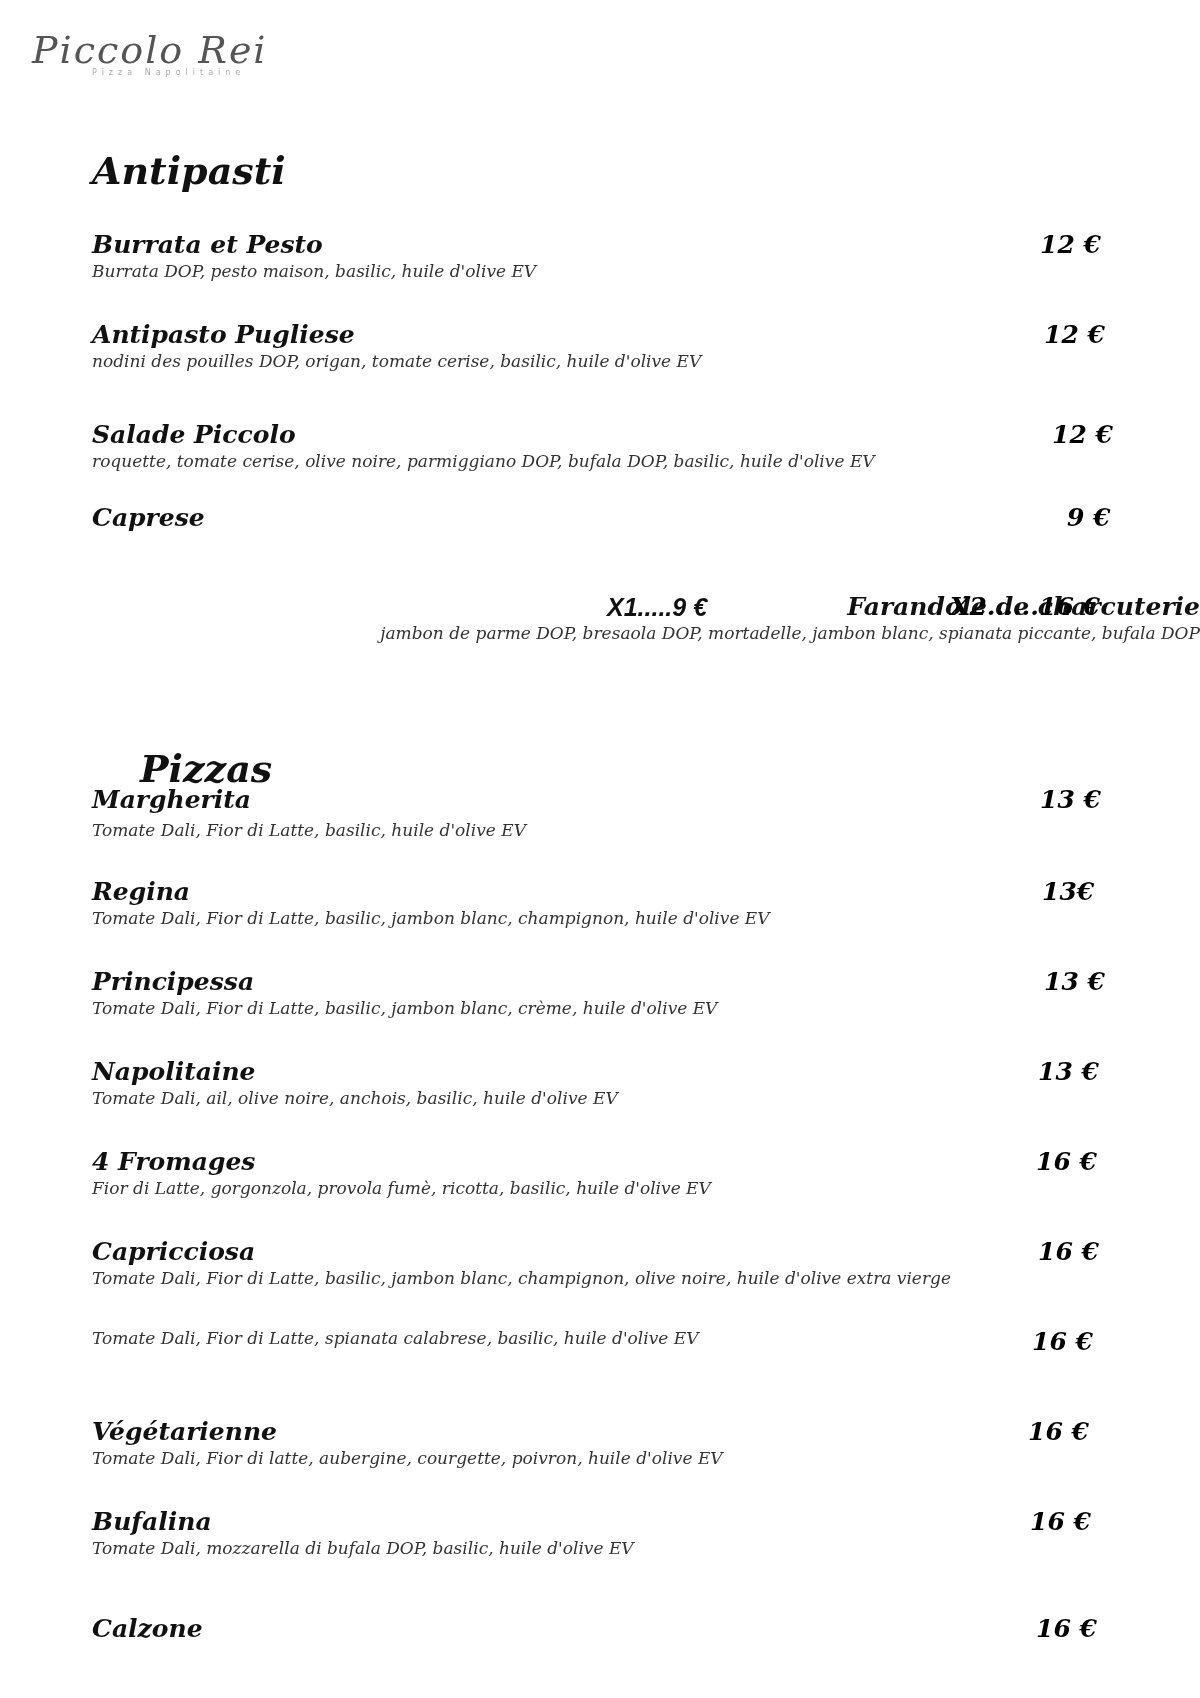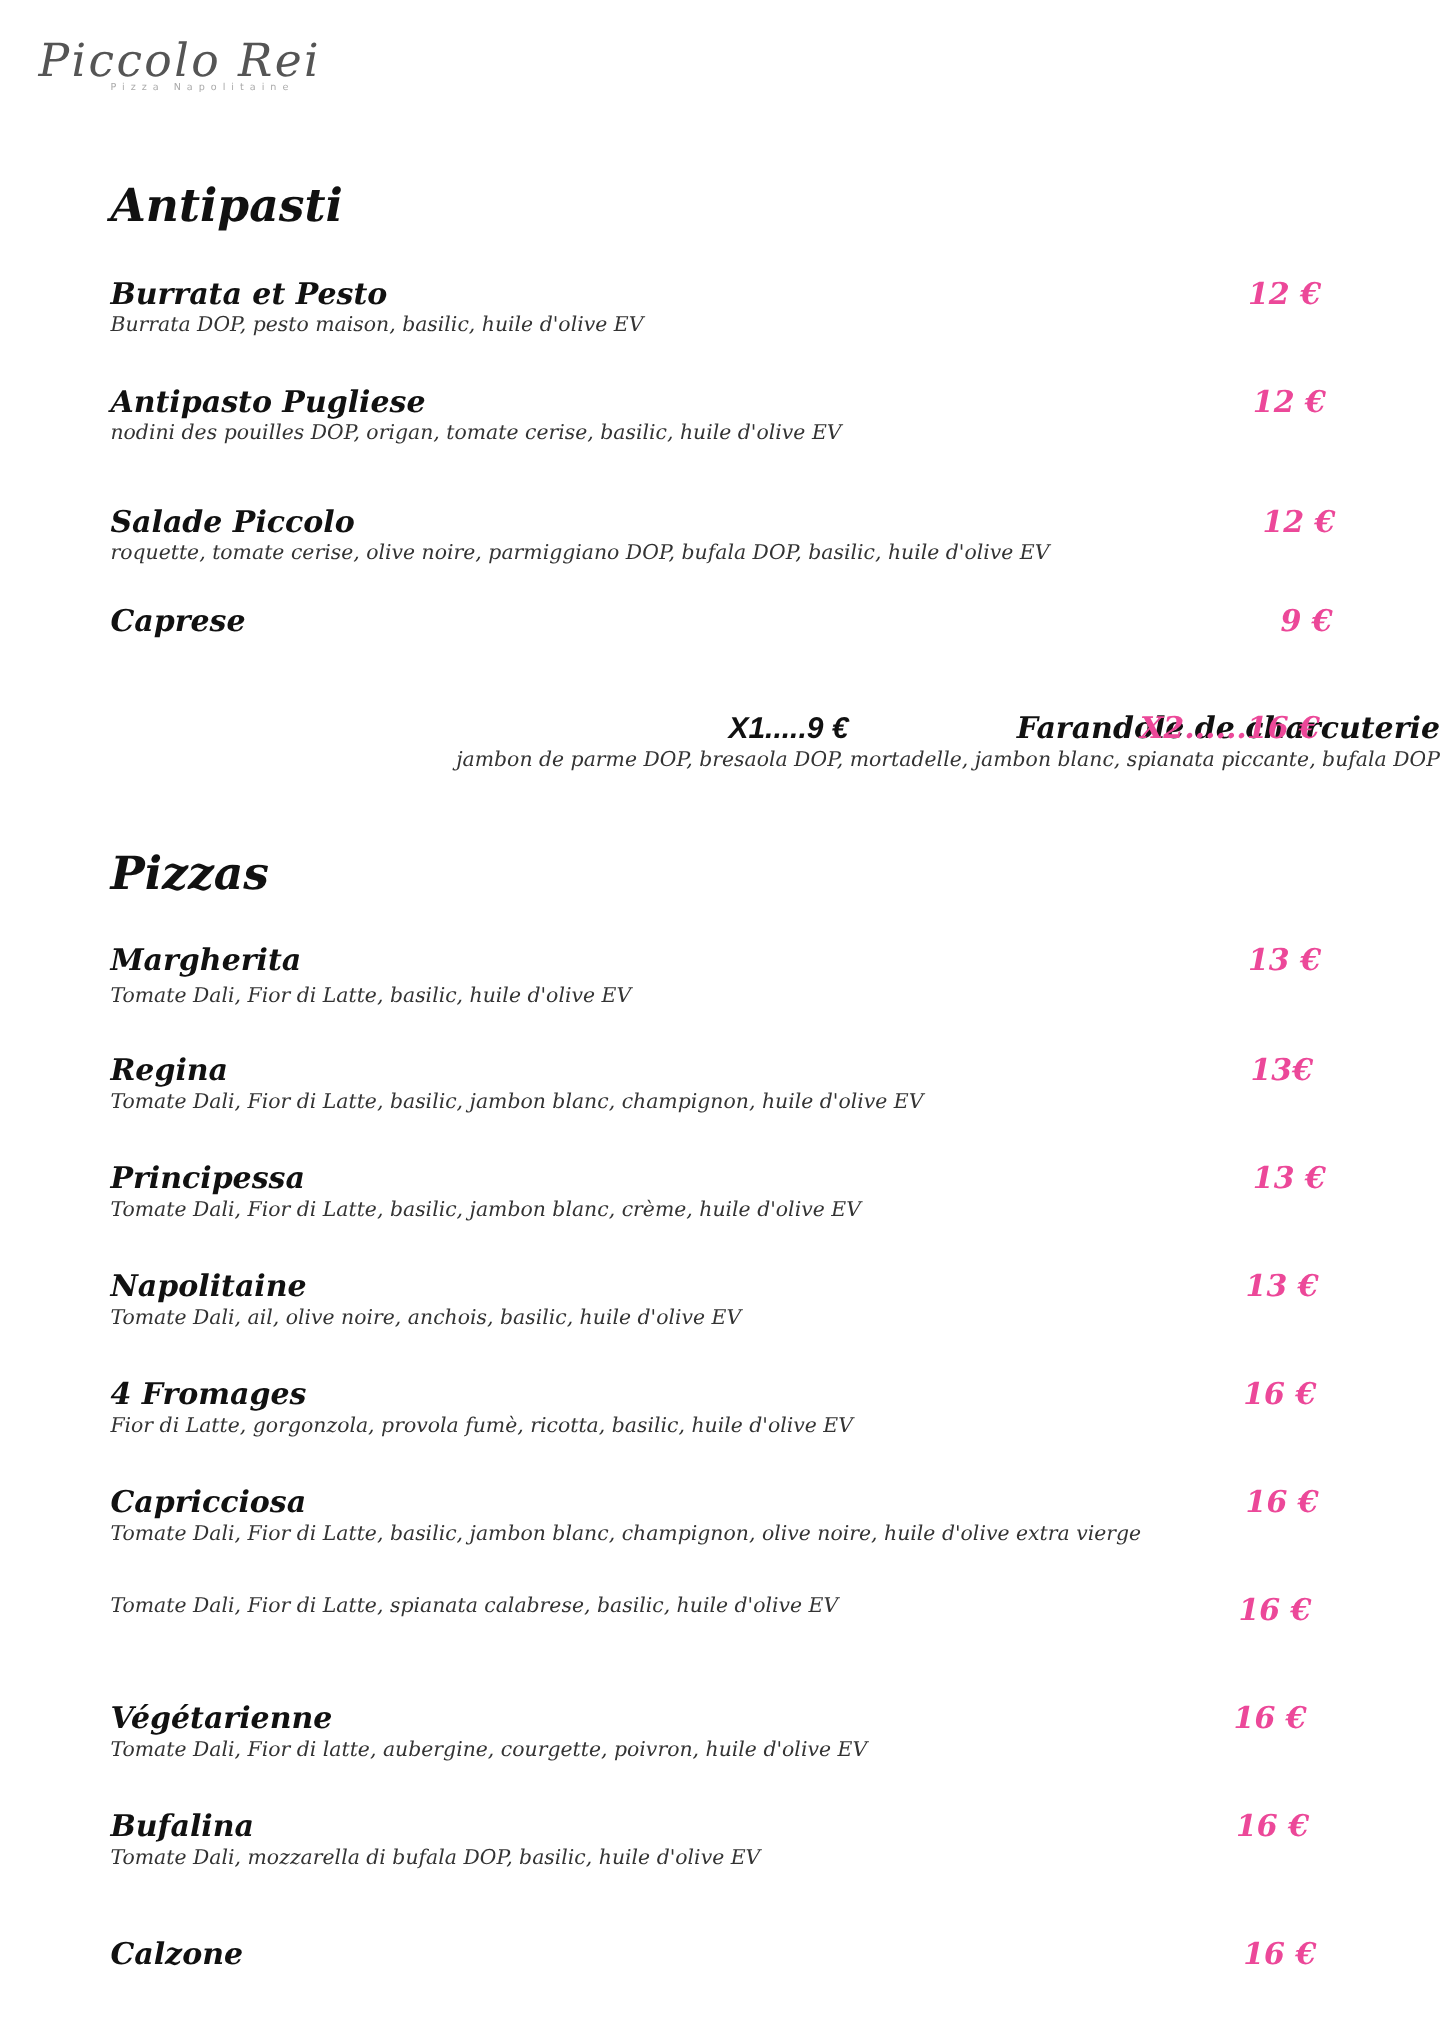--- a/index.html
+++ b/index.html
@@ -4,21 +4,21 @@
 <style>
   html, body { margin:0; padding:0; background:#ffffff; }
   body { width:1200px; height:1698px; position:relative; overflow:hidden; color:#111; }
   .logo { position:absolute; left:0; width:1200px; top:28px; text-align:left;padding-left:32px; }
   .logo-script { font-family:"DejaVu Serif", serif; font-style:italic; font-weight:normal; font-size:38px; color:#555; letter-spacing:2px; line-height:44px; }
   .logo-sub { font-family:"DejaVu Sans", sans-serif; font-size:8px; letter-spacing:5px; color:#aaa; margin-top:-4px; margin-left:60px; }
   .section-title { position:absolute; left:92px; font-family:"DejaVu Serif", serif; font-style:italic; font-weight:bold; font-size:38px; color:#111; }
   .item { position:absolute; left:92px; right:0; }
   .item-name { font-family:"DejaVu Serif", serif; font-style:italic; font-weight:bold; font-size:25px; color:#111; line-height:30px; white-space:nowrap; }
   .item-desc { font-family:"DejaVu Serif", serif; font-style:italic; font-size:17px; color:#333; line-height:22px; white-space:nowrap; }
-  .item-price { position:absolute; top:0; font-family:"DejaVu Serif", serif; font-style:italic; font-weight:bold; font-size:25px; color:#ec4899; line-height:30px; white-space:nowrap; }
+  .item-price { position:absolute; top:0; font-family:"DejaVu Serif", serif; font-style:italic; font-weight:bold; font-size:25px; color:#000000; line-height:30px; white-space:nowrap; }
   .price-x1 { position:absolute; top:0; left:515px; font-family:Liberation Sans, sans-serif; font-style:italic; font-weight:bold; font-size:25px; line-height:30px; white-space:nowrap; }
 </style>
 </head>
 <body>
 
 <div class="logo">
   <div class="logo-script">Piccolo Rei</div>
   <div class="logo-sub">Pizza Napolitaine</div>
 </div>
 
@@ -47,21 +47,21 @@
   <div class="item-price" style="left:975px;">9 €</div>
 </div>
 
 <div class="item" style="top:592px;text-align:right;">
   <div class="item-name">Farandole de charcuterie</div>
   <div class="item-desc">jambon de parme DOP, bresaola DOP, mortadelle, jambon blanc, spianata piccante, bufala DOP</div>
   <div class="price-x1">X1.....9 €</div>
   <div class="item-price" style="left:858px;">X2......16 €</div>
 </div>
 
-<div class="section-title" style="top:705px;">Pizzas</div>
+<div class="section-title" style="top:746px;margin-left:48px;">Pizzas</div>
 
 <div class="item" style="top:785px;">
   <div class="item-name">Margherita</div>
   <div class="item-desc" style="margin-top:4px;">Tomate Dali, Fior di Latte, basilic, huile d'olive EV</div>
   <div class="item-price" style="left:948px;">13 €</div>
 </div>
 
 <div class="item" style="top:877px;">
   <div class="item-name">Regina</div>
   <div class="item-desc">Tomate Dali, Fior di Latte, basilic, jambon blanc, champignon, huile d'olive EV</div>

